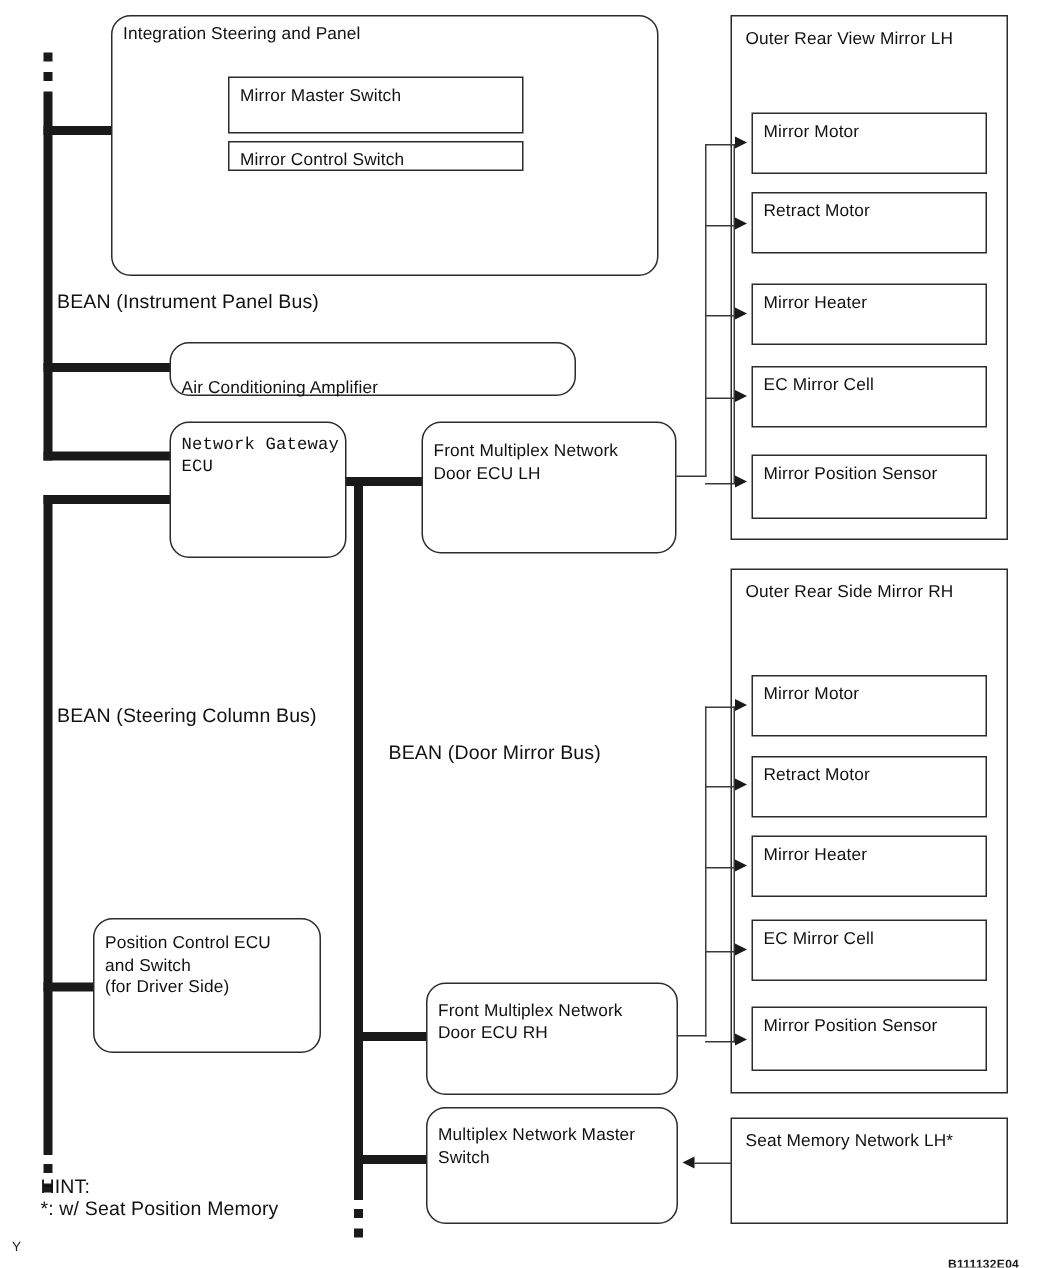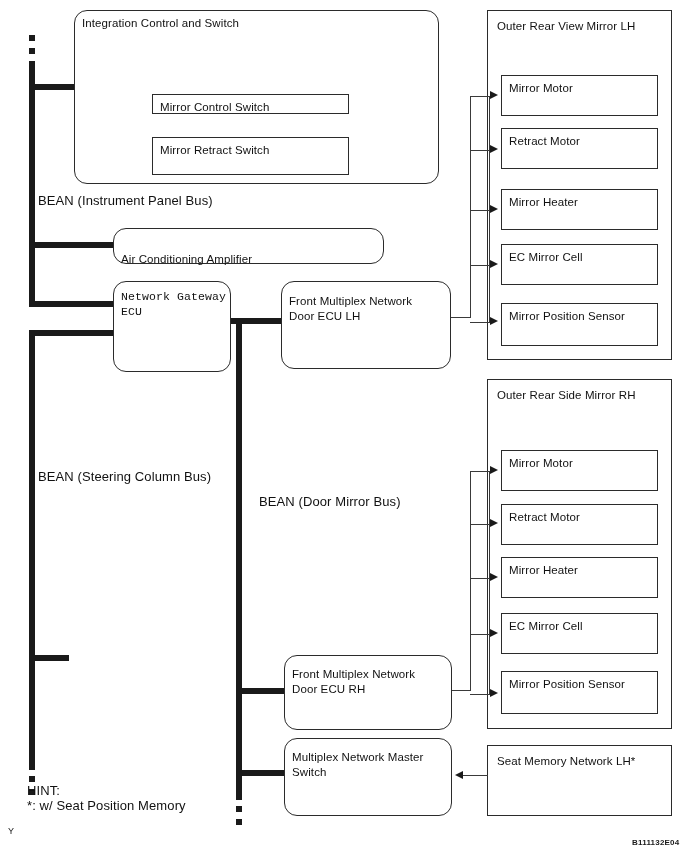--- a/index.html
+++ b/index.html
@@ -77,43 +77,48 @@
 
   <div class="bus-h" style="left:229px;top:318px;width:62px;"></div>
   <div class="bus-v" style="left:236px;top:318px;height:482px;"></div>
   <div class="bus-h" style="left:236px;top:688px;width:52px;"></div>
   <div class="bus-h" style="left:236px;top:770px;width:52px;"></div>
   <div class="dash" style="left:236px;top:806px;"></div>
   <div class="dash" style="left:236px;top:819px;"></div>
   <div class="lbl" style="left:259px;top:495px;">BEAN (Door Mirror Bus)</div>
 
   <div class="rbox" style="left:74px;top:10px;width:365px;height:174px;">
-    <div class="boxlbl">Integration Control and Switch</div>
+    <div class="boxlbl">Integration Steering and Panel</div>
+  </div>
+  <div class="sbox" style="left:152px;top:51px;width:197px;height:38px;">
+    <div class="boxlbl">Mirror Master Switch</div>
   </div>
   <div class="sbox" style="left:152px;top:94px;width:197px;height:20px;">
     <div class="boxlbl">Mirror Control Switch</div>
-  </div>
-  <div class="sbox" style="left:152px;top:137px;width:197px;height:38px;">
-    <div class="boxlbl">Mirror Retract Switch</div>
   </div>
 
   <div class="rbox" style="left:113px;top:228px;width:271px;height:36px;">
     <div class="boxlbl" style="top:23px;">Air Conditioning Amplifier</div>
   </div>
 
   <div class="rbox" style="left:113px;top:281px;width:118px;height:91px;">
     <div class="boxlbl" style="top:8px;font-family:Liberation Mono, monospace;">Network Gateway
 ECU</div>
   </div>
 
   <div class="rbox" style="left:281px;top:281px;width:170px;height:88px;">
     <div class="boxlbl" style="top:12px;">Front Multiplex Network
 Door ECU LH</div>
   </div>
 
+  <div class="rbox" style="left:62px;top:612px;width:152px;height:90px;">
+    <div class="boxlbl" style="top:9px;">Position Control ECU
+and Switch
+(for Driver Side)</div>
+  </div>
 
   <div class="rbox" style="left:284px;top:655px;width:168px;height:75px;">
     <div class="boxlbl" style="top:11px;">Front Multiplex Network
 Door ECU RH</div>
   </div>
 
   <div class="rbox" style="left:284px;top:738px;width:168px;height:78px;">
     <div class="boxlbl" style="top:11px;">Multiplex Network Master
 Switch</div>
   </div>

